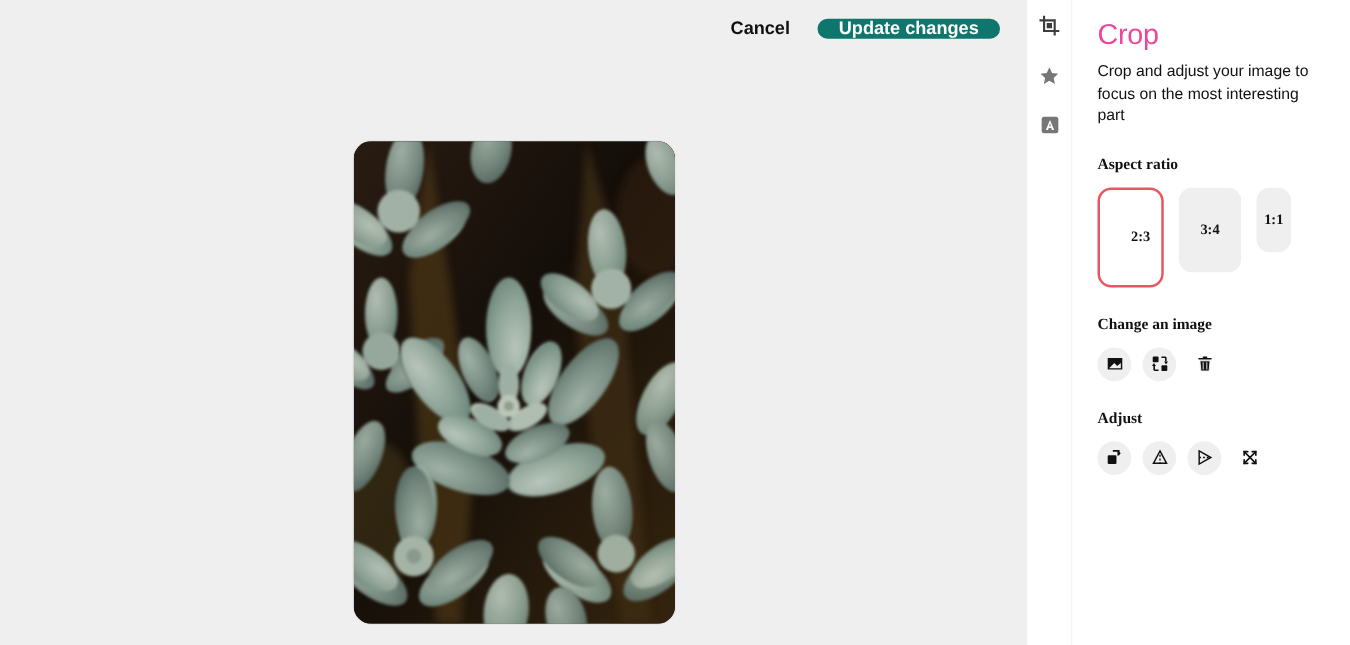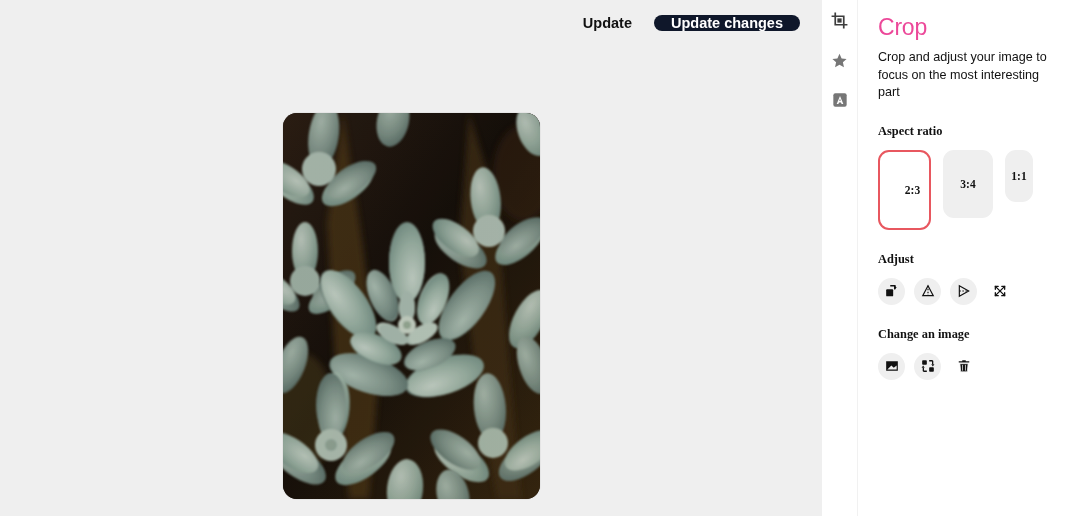--- a/index.html
+++ b/index.html
@@ -25,21 +25,21 @@
     padding-right: 22px;
   }
   .cancel-btn {
     font-size: 14.5px; font-weight: bold; color: #111111;
     background: transparent; border: none;
     padding: 9px 12px; border-radius: 20px;
     cursor: pointer; font-family: "Liberation Sans", sans-serif;
   }
   .update-btn {
     font-size: 14.5px; font-weight: bold; color: #ffffff;
-    background: #0f172a; border: none;
+    background: #0f766e; border: none;
     padding: 0 17px; border-radius: 22px;
     margin-left: 10px; cursor: pointer;
     font-family: "Liberation Sans", sans-serif;
     white-space: nowrap;
   }
 
   
   .photo-wrap {
     position: absolute;
     left: 283px; top: 113px;
@@ -125,21 +125,21 @@
   .round-btn svg { display: block; }
 </style>
 </head>
 <body>
 
 <div id="app">
 
   <div class="canvas-area">
 
     <div class="topbar">
-      <button class="cancel-btn">Update</button>
+      <button class="cancel-btn">Cancel</button>
       <button class="update-btn">Update changes</button>
     </div>
 
     <div class="photo-wrap">
       <div class="photo">
         <svg viewBox="0 0 257 386" preserveAspectRatio="xMidYMid slice" aria-hidden="true">
           <defs>
             <radialGradient id="gLeaf" cx="35%" cy="30%" r="80%">
               <stop offset="0%" stop-color="#cfded3"></stop>
               <stop offset="55%" stop-color="#a3bcae"></stop>
@@ -320,64 +320,20 @@
       <div class="section-label">Aspect ratio</div>
 
       <div class="ratio-row">
         <div class="ratio-tile ratio-23 selected">2:3</div>
         <div class="ratio-tile ratio-34">3:4</div>
         <div class="ratio-tile ratio-11">1:1</div>
       </div>
     </div>
 
     <div class="section">
-      <div class="section-label">Adjust</div>
-
-      <div class="btn-row">
-
-        <button class="round-btn">
-          <span>
-            <svg width="14" height="14" viewBox="0 0 24 24" fill="currentColor">
-              <rect x="2" y="9" width="12" height="12" rx="1.5"></rect>
-              <path d="M9 3 H17 V9" fill="none" stroke="currentColor" stroke-width="2.4"></path>
-              <path d="M20 6 L15.5 2 L15.5 10 Z"></path>
-            </svg>
-          </span>
-        </button>
-
-        <button class="round-btn">
-          <span>
-            <svg width="14" height="14" viewBox="0 0 24 24" fill="none" stroke="currentColor" stroke-width="2">
-              <path d="M12 3 L21 20 H3 Z"></path>
-              <path d="M12 3 L12 20" stroke-dasharray="2.6 2.6"></path>
-            </svg>
-          </span>
-        </button>
-
-        <button class="round-btn">
-          <span>
-            <svg width="14" height="14" viewBox="0 0 24 24" fill="none" stroke="currentColor" stroke-width="2">
-              <path d="M4 3 L20 12 L4 21 Z"></path>
-              <path d="M4 12 L20 12" stroke-dasharray="2.6 2.6"></path>
-            </svg>
-          </span>
-        </button>
-
-        <button class="round-btn plain">
-          <span>
-            <svg width="14" height="14" viewBox="0 0 24 24" fill="none" stroke="currentColor" stroke-width="2.2" stroke-linecap="round">
-              <path d="M4 4 L20 20 M20 4 L4 20"></path>
-              <path d="M4 9 V4 H9 M15 4 H20 V9 M20 15 V20 H15 M9 20 H4 V15"></path>
-            </svg>
-          </span>
-        </button>
-      </div>
-    </div>
-
-    <div class="section">
       <div class="section-label">Change an image</div>
 
       <div class="btn-row">
 
         <button class="round-btn">
           <span>
             <svg width="14" height="14" viewBox="0 0 24 24" fill="currentColor">
               <path d="M2 4 H22 V20 H2 Z M4 18 H20 V11 L15 15 L11 11 L4 18 Z"></path>
               <circle cx="17" cy="8" r="2.4"></circle>
             </svg>
@@ -401,14 +357,58 @@
           <span>
             <svg width="14" height="14" viewBox="0 0 24 24" fill="currentColor">
               <path d="M9 2 H15 V4 H21 V6 H3 V4 H9 Z"></path>
               <path d="M5 8 H19 L17.6 22 H6.4 Z M9.5 10 V20 M14.5 10 V20" fill="currentColor" stroke="#efefef" stroke-width="1.3"></path>
             </svg>
           </span>
         </button>
       </div>
     </div>
 
+    <div class="section">
+      <div class="section-label">Adjust</div>
+
+      <div class="btn-row">
+
+        <button class="round-btn">
+          <span>
+            <svg width="14" height="14" viewBox="0 0 24 24" fill="currentColor">
+              <rect x="2" y="9" width="12" height="12" rx="1.5"></rect>
+              <path d="M9 3 H17 V9" fill="none" stroke="currentColor" stroke-width="2.4"></path>
+              <path d="M20 6 L15.5 2 L15.5 10 Z"></path>
+            </svg>
+          </span>
+        </button>
+
+        <button class="round-btn">
+          <span>
+            <svg width="14" height="14" viewBox="0 0 24 24" fill="none" stroke="currentColor" stroke-width="2">
+              <path d="M12 3 L21 20 H3 Z"></path>
+              <path d="M12 3 L12 20" stroke-dasharray="2.6 2.6"></path>
+            </svg>
+          </span>
+        </button>
+
+        <button class="round-btn">
+          <span>
+            <svg width="14" height="14" viewBox="0 0 24 24" fill="none" stroke="currentColor" stroke-width="2">
+              <path d="M4 3 L20 12 L4 21 Z"></path>
+              <path d="M4 12 L20 12" stroke-dasharray="2.6 2.6"></path>
+            </svg>
+          </span>
+        </button>
+
+        <button class="round-btn plain">
+          <span>
+            <svg width="14" height="14" viewBox="0 0 24 24" fill="none" stroke="currentColor" stroke-width="2.2" stroke-linecap="round">
+              <path d="M4 4 L20 20 M20 4 L4 20"></path>
+              <path d="M4 9 V4 H9 M15 4 H20 V9 M20 15 V20 H15 M9 20 H4 V15"></path>
+            </svg>
+          </span>
+        </button>
+      </div>
+    </div>
+
   </div>
 </div>
 
 </body></html>

